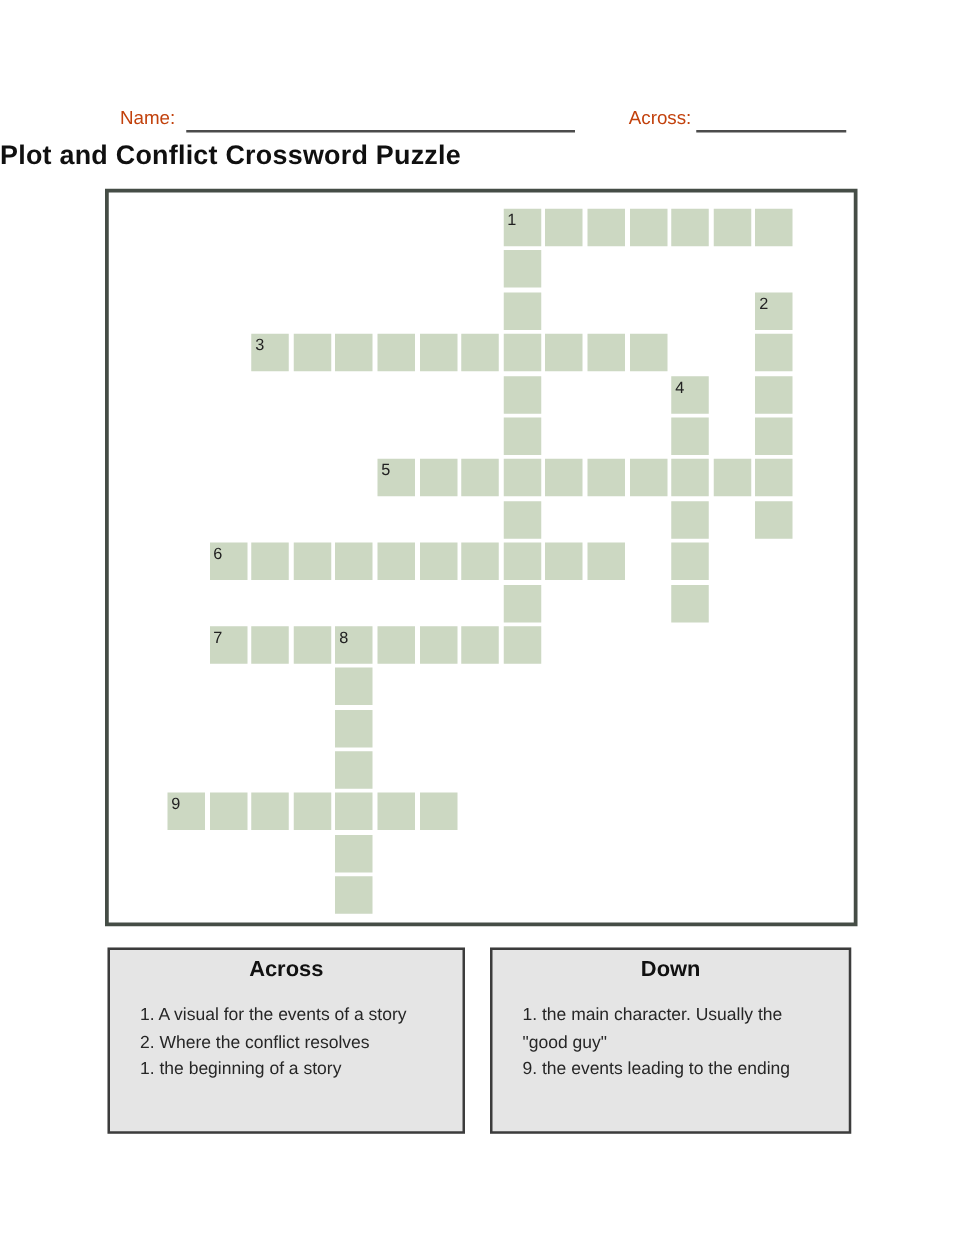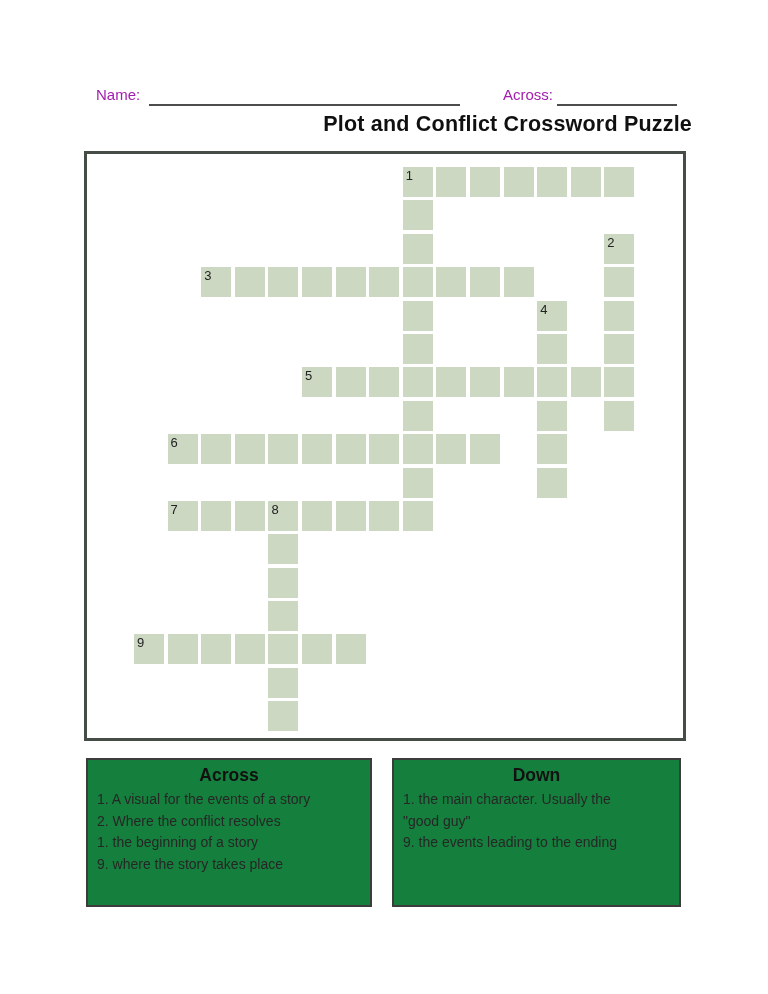--- a/index.html
+++ b/index.html
@@ -7,30 +7,30 @@
     width: 768px; height: 994px;
     background: #ffffff;
     position: relative;
     font-family: "Liberation Sans", "DejaVu Sans", sans-serif;
     color: #2a2a2a;
     overflow: hidden;
   }
   .abs { position: absolute; }
 
   
-  .field-label { font-size: 15px; color: #a21caf; }
+  .field-label { font-size: 15px; color: #c2410c; }
   .fill-line { border-bottom: 2px solid #4c4c4c; height: 0; }
   #name-label   { left: 96px;  top: 86px; }
   #name-line    { left: 149px; top: 104px; width: 311px; }
   #period-label { left: 503px; top: 86px; }
   #period-line  { left: 557px; top: 104px; width: 120px; }
 
   #page-title {
     left: 0; top: 112px; width: 692px;
-    text-align: right;
+    text-align: left;
     font-size: 21.5px; font-weight: bold; color: #101010;
     letter-spacing: 0.2px;
   }
 
   
   #crossword-box {
     left: 84px; top: 151px;
     width: 602px; height: 590px;
     border: 3px solid #454d46;
     box-sizing: border-box;
@@ -51,32 +51,32 @@
     display: block;
     font-size: 13px; line-height: 13px;
     padding: 2px 0 0 3px;
     color: #222222;
   }
 
   
   .clue-box {
     border: 2px solid #3c3c3c;
     box-sizing: border-box;
-    background: #15803d;
+    background: #e5e5e5;
   }
   #across-box { left: 86px;  top: 758px; width: 286px; height: 149px; }
   #down-box   { left: 392px; top: 758px; width: 289px; height: 149px; }
   .clue-title {
     text-align: center;
     font-size: 17.5px; font-weight: bold; color: #111111;
     margin: 5px 0 3px 0;
   }
   .clue-list {
     list-style: none;
-    margin: 0; padding: 0 4px 0 9px;
+    margin: 15px; padding: 0 4px 0 9px;
   }
   .clue-list li {
     font-size: 14px; line-height: 21.7px;
     color: #262626;
     white-space: pre-line;
   }
 </style>
 </head>
 <body>
 
@@ -183,21 +183,20 @@
       <div class="cell" style="grid-row-start: 15; grid-column-start: 7; background: rgb(204, 216, 194);"></div>
     </div>
 </div>
 
 <div id="across-box" class="abs clue-box">
   <div class="clue-title">Across</div>
   <ul class="clue-list">
       <li>1. A visual for the events of a story</li>
       <li>2. Where the conflict resolves</li>
       <li>1. the beginning of a story</li>
-      <li>9. where the story takes place</li>
     </ul>
 </div>
 
 <div id="down-box" class="abs clue-box">
   <div class="clue-title">Down</div>
   <ul class="clue-list">
       <li>1. the main character. Usually the
 "good guy"</li>
       <li>9. the events leading to the ending</li>
     </ul>

